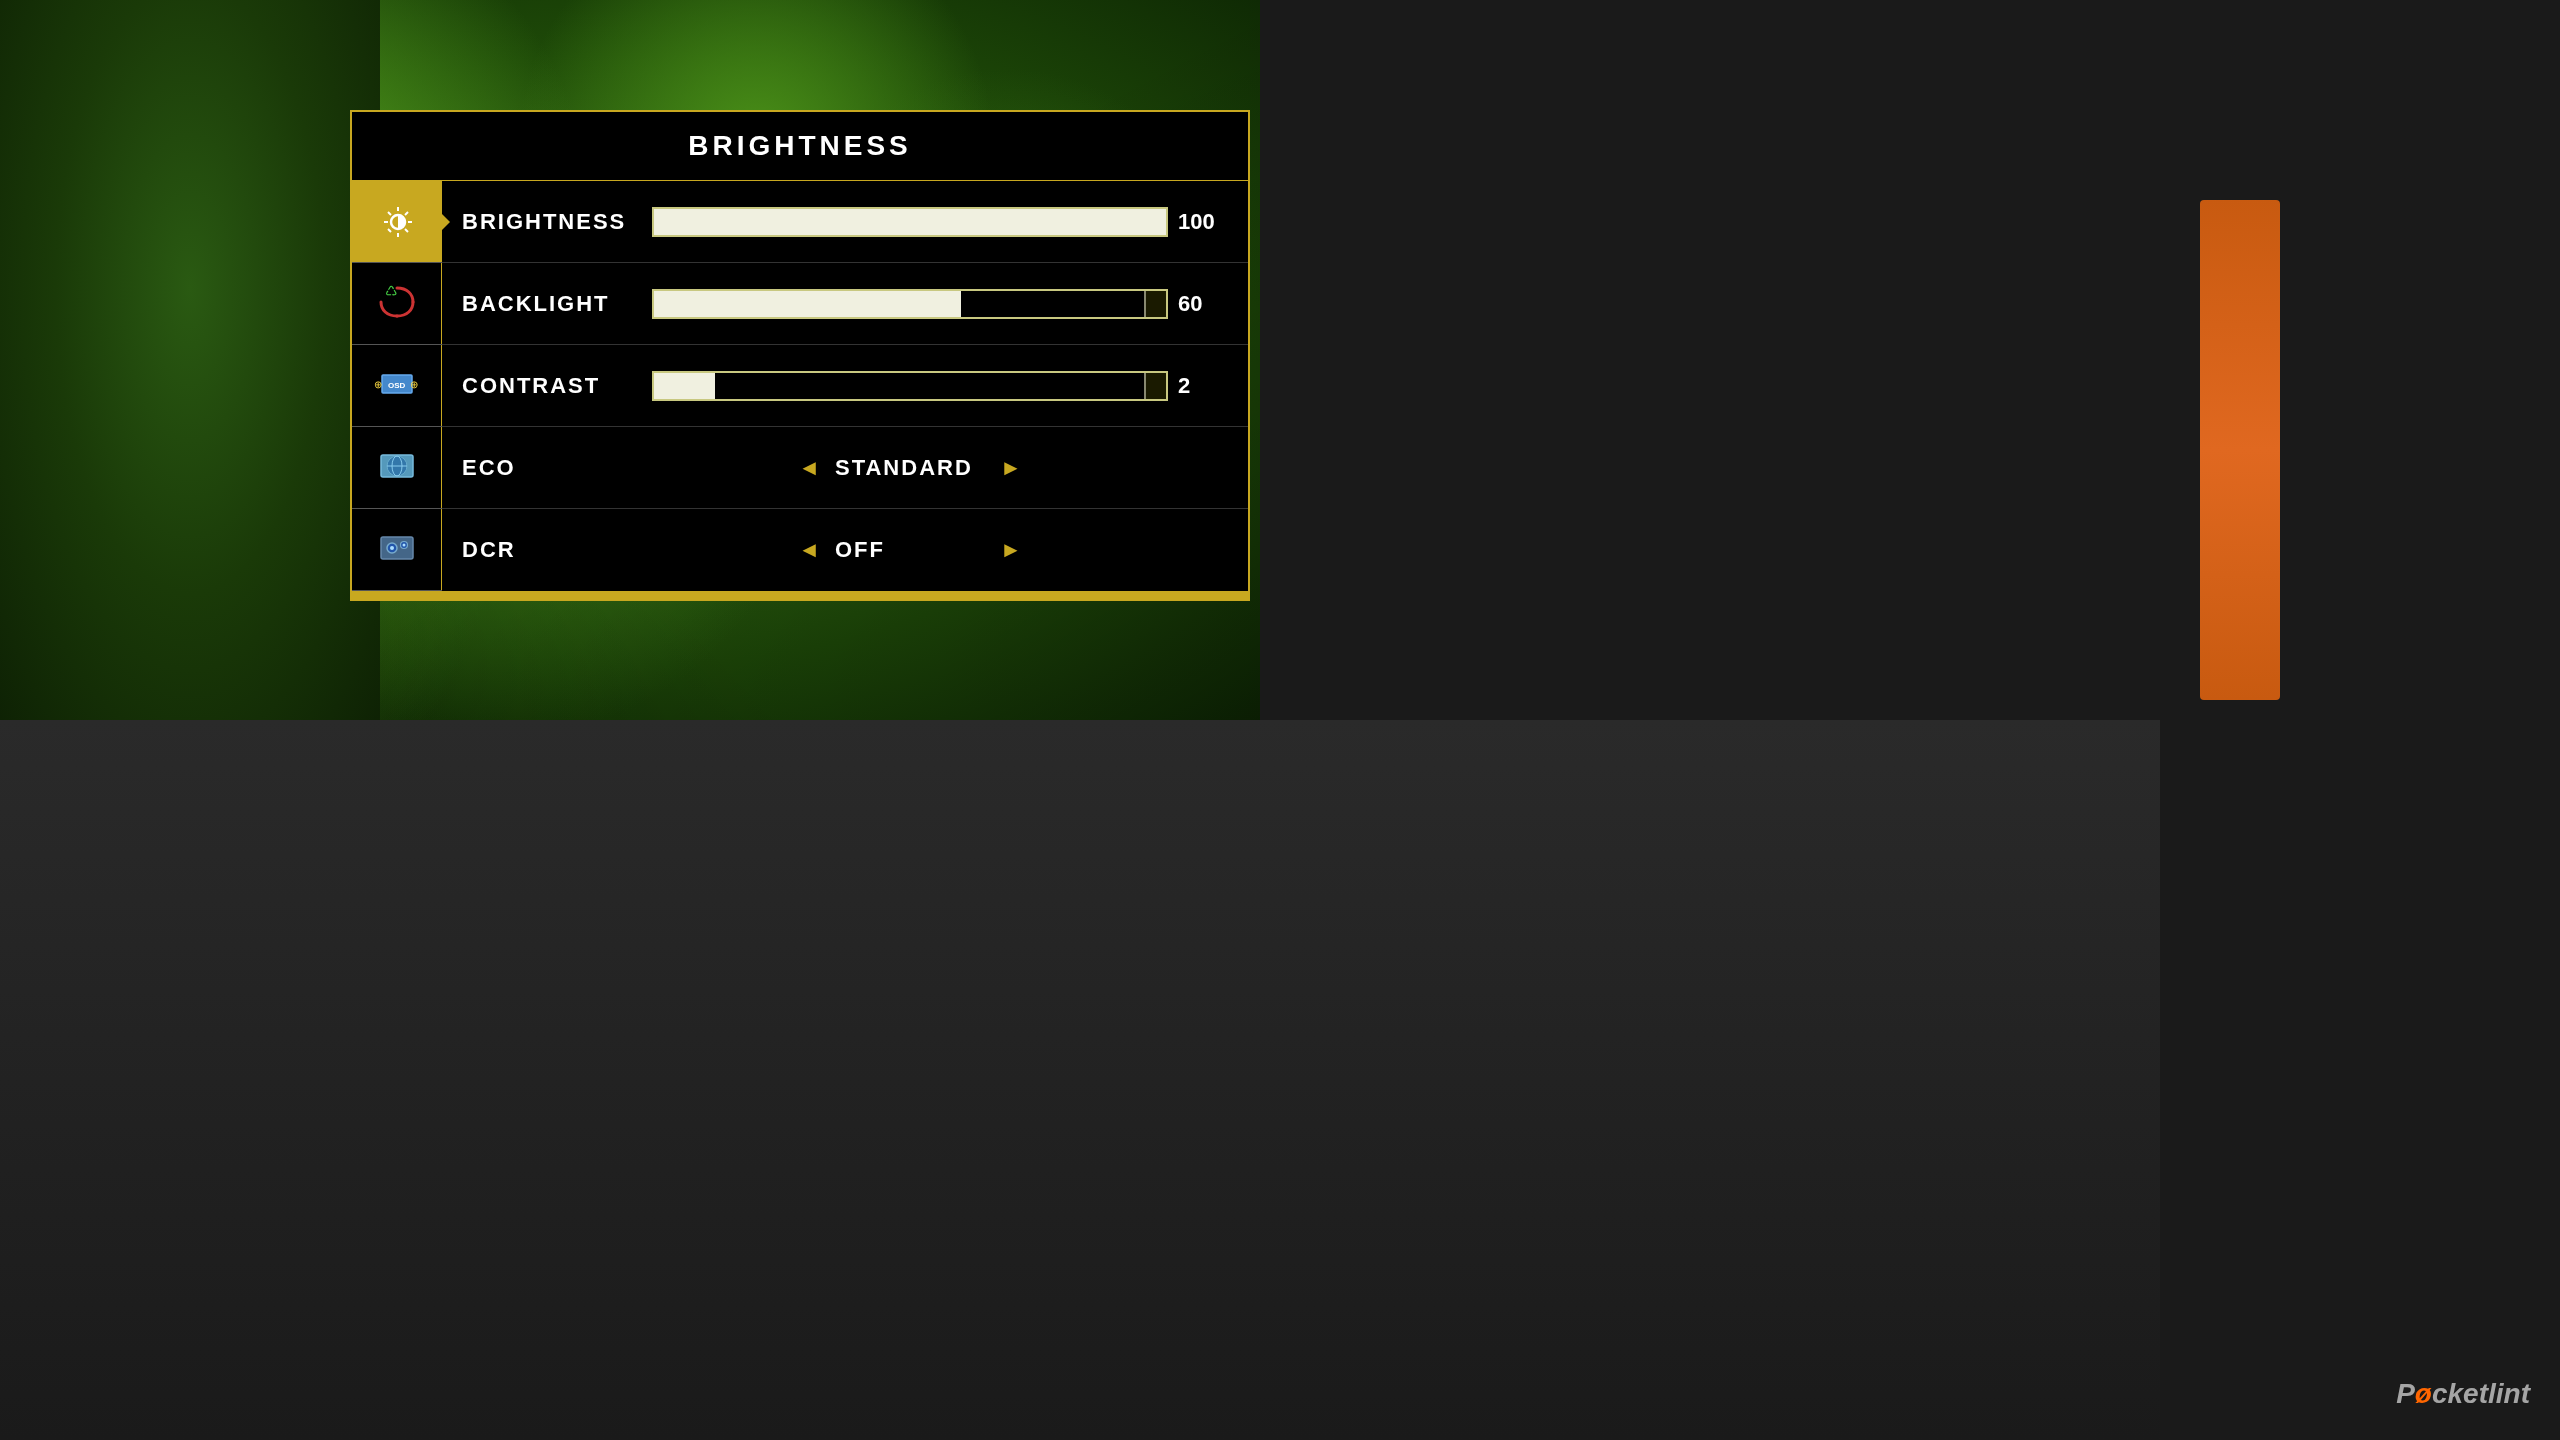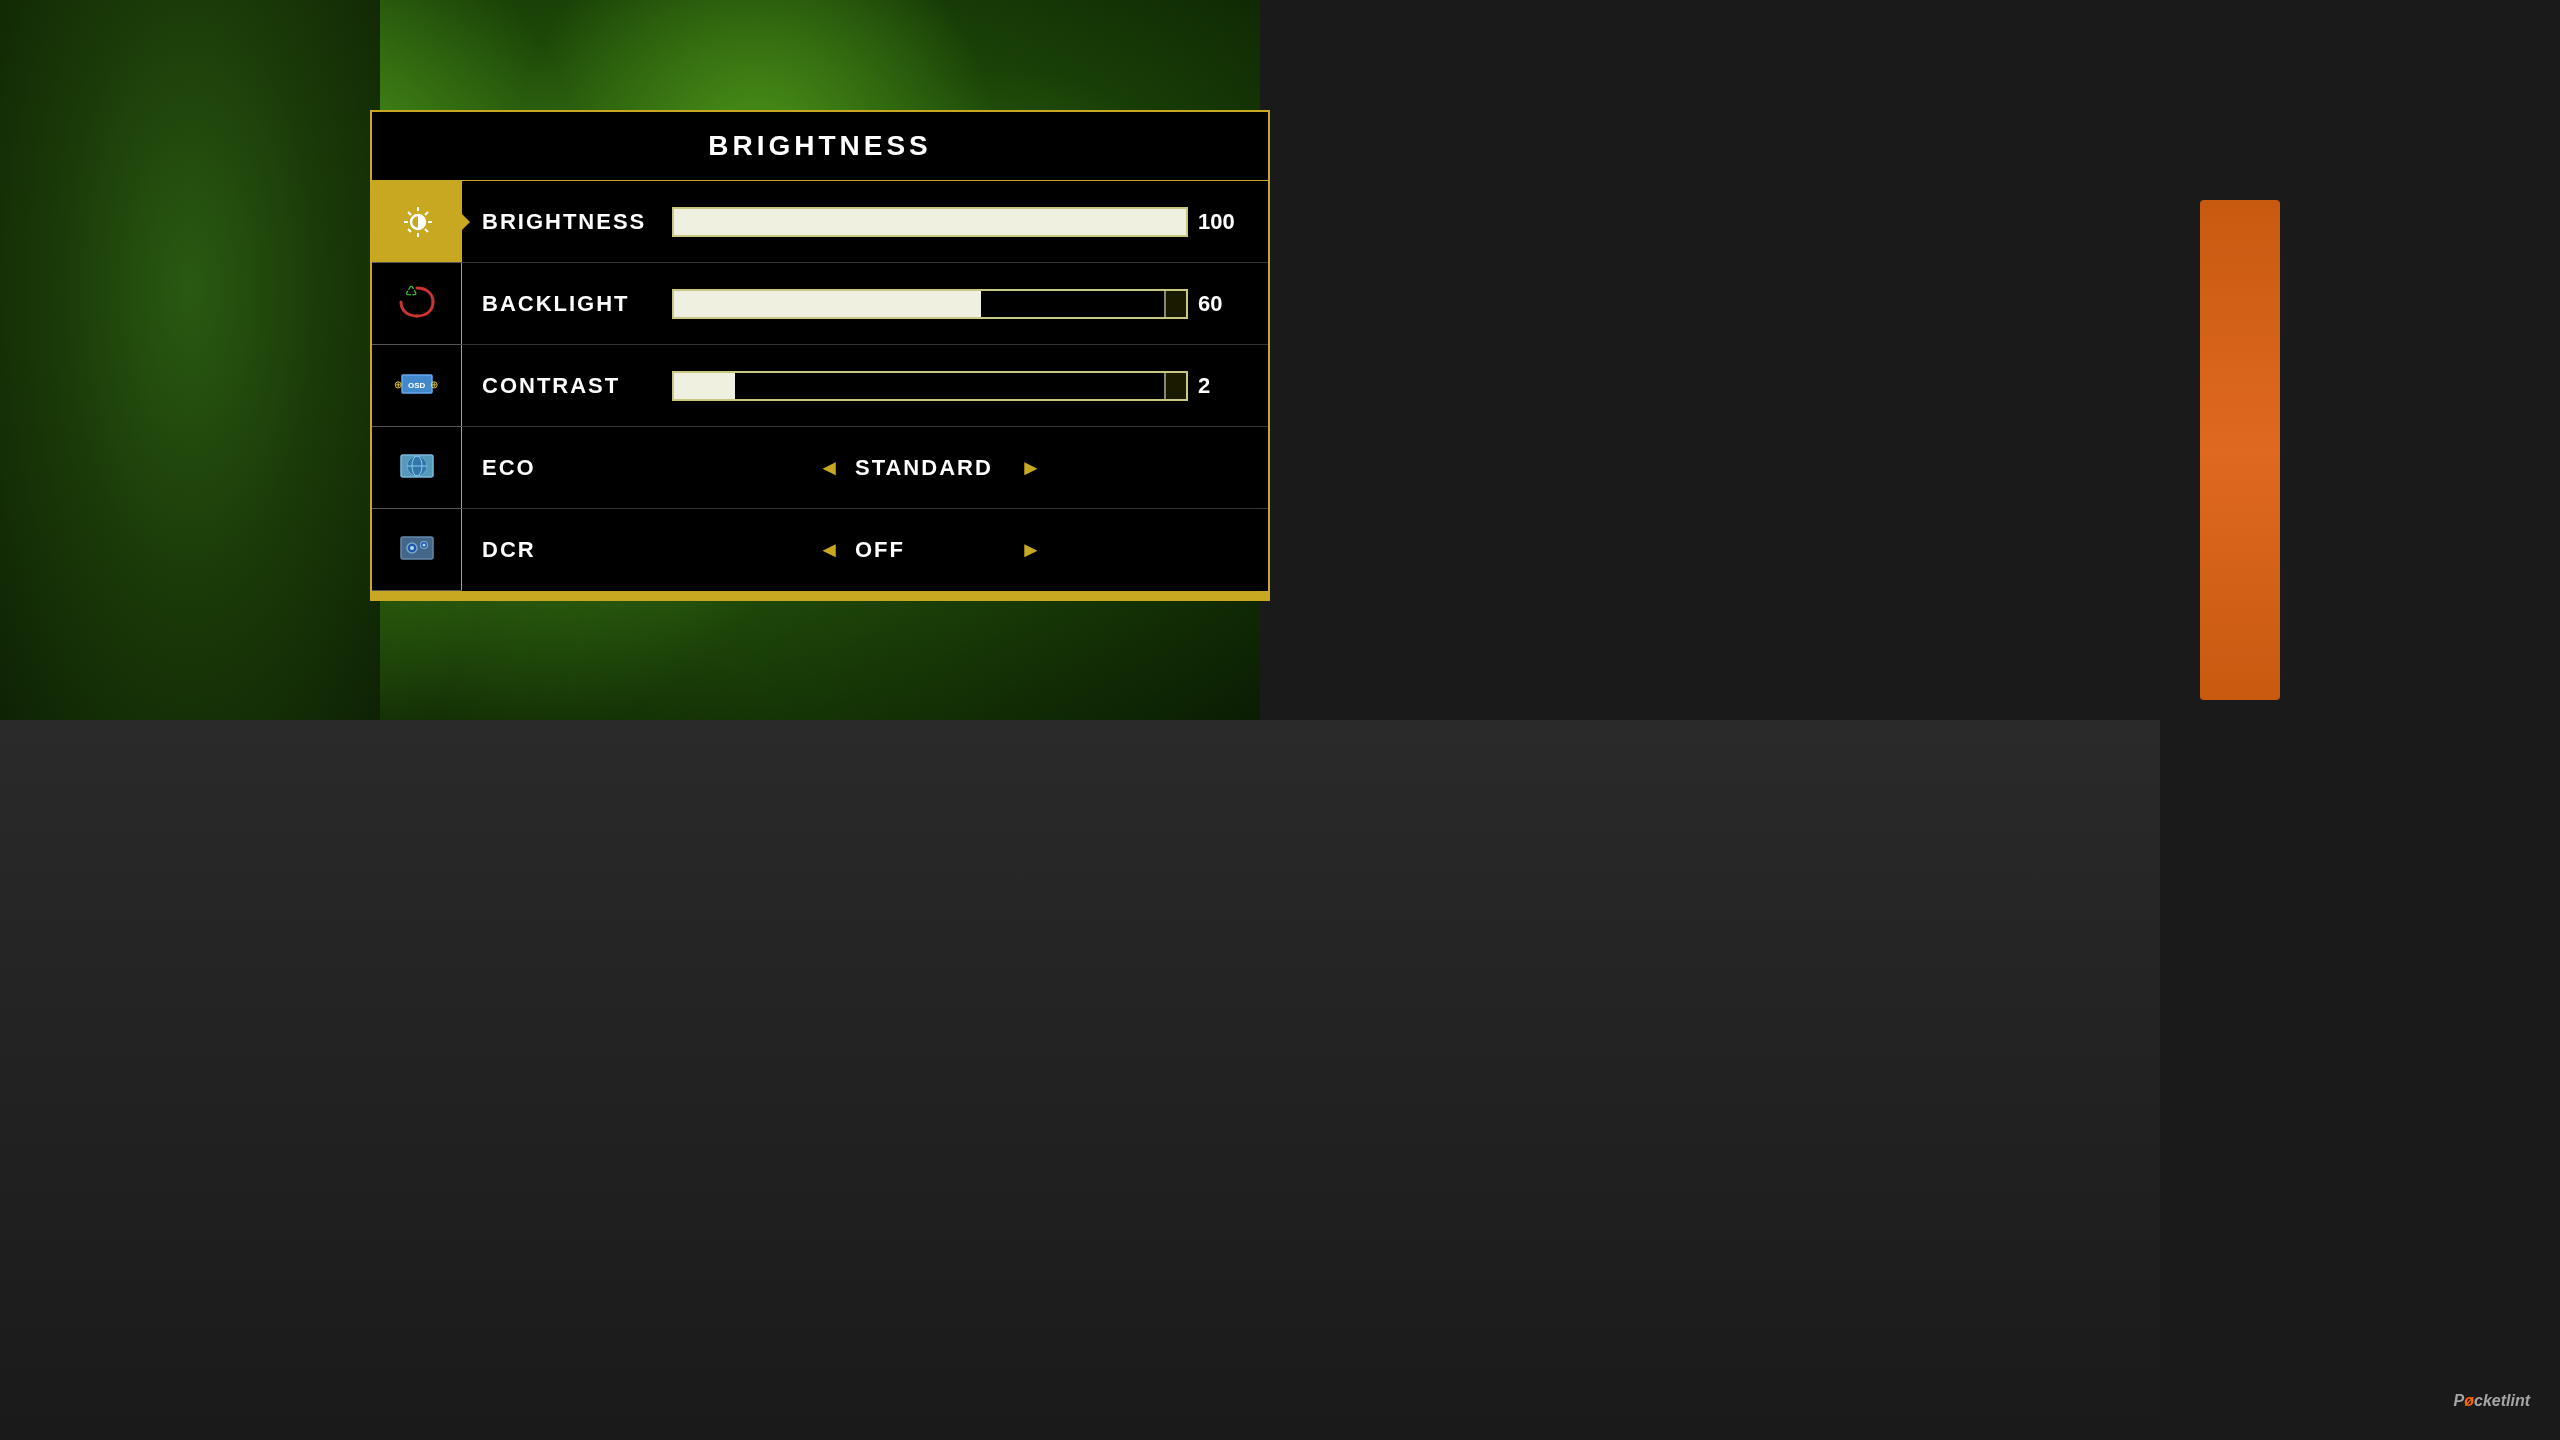--- a/index.html
+++ b/index.html
@@ -84,21 +84,21 @@
       left: 0;
       width: 380px;
       height: 720px;
       background: radial-gradient(ellipse at 50% 40%, #2a5a12 0%, #1a3a08 50%, #0e2204 100%);
     }
 
     
     .osd-menu {
       position: absolute;
       top: 110px;
-      left: 370px;
+      left: 350px;
       width: 900px;
       background: #000000;
       border: 2px solid #c8a820;
       color: white;
     }
 
     
     .osd-title {
       text-align: center;
       padding: 18px 20px;
@@ -247,21 +247,21 @@
     .osd-bottom-border {
       height: 8px;
       background: #c8a820;
     }
 
     
     .watermark {
       position: absolute;
       bottom: 30px;
       right: 30px;
-      font-size: 16px;
+      font-size: 28px;
       color: rgba(255,255,255,0.7);
       font-style: italic;
       font-weight: bold;
     }
 
     .watermark span {
       color: rgba(200,200,200,0.8);
     }
   </style>
 </head>

